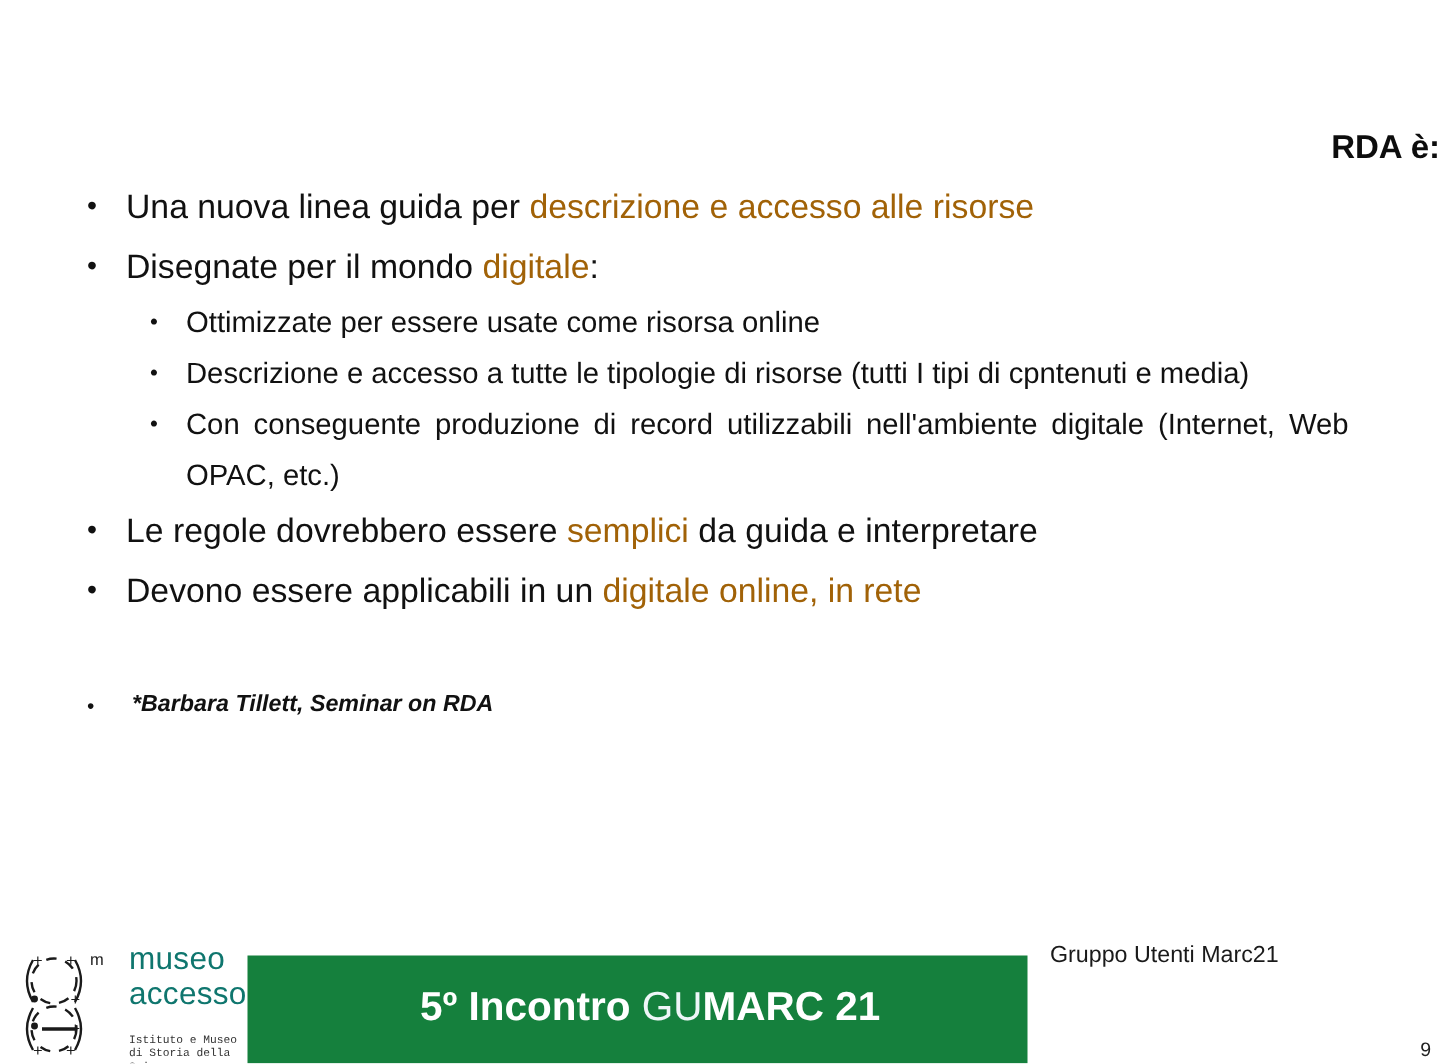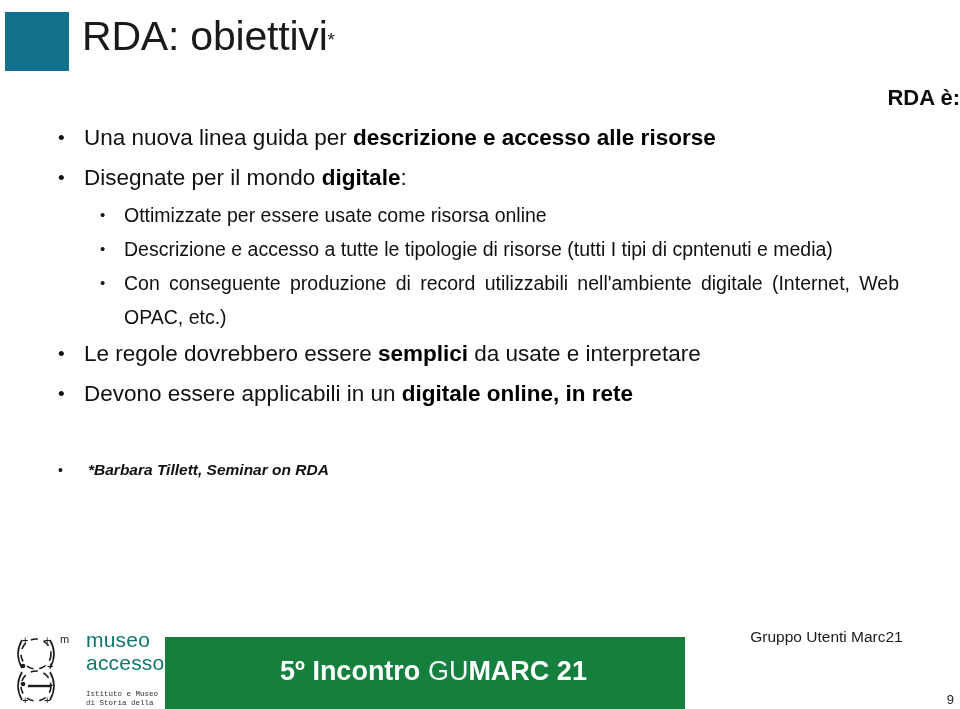--- a/index.html
+++ b/index.html
@@ -104,21 +104,21 @@
     padding-left: 24px;
     font-size: 19.5px;
     line-height: 34px;
   }
   .lvl2 > li.b > .bullet { font-size: 15px; }
 
   .justify > .txt { text-align: justify; }
   .w-just { width: 775px; }
   .w-wide { width: 800px; }
 
-  .em { color: #000000; font-weight: bold; }
+  .em { color: #a16207; font-weight: normal; }
 
   
   #footnote-list { margin-top: 44px; }
   #footnote-list > li.b {
     margin-left: 58px;
     padding-left: 30px;
     font-size: 15.5px;
     line-height: 24px;
     font-style: italic;
     font-weight: bold;
@@ -209,42 +209,38 @@
     color: #0b0b0b;
     white-space: nowrap;
     letter-spacing: -1px;
   }
   #gumarc-main .light { font-weight: 400; }
   #gumarc-main .heavy { font-weight: bold; }
   #gumarc-sub {
     font-size: 15.5px;
     line-height: 18px;
     color: #1a1a1a;
-    text-align: center;
+    text-align: left;
     padding-right: 2px;
     margin-top: -2px;
   }
   #page-number {
     position: absolute;
     right: 6px;
     bottom: 2px;
     font-size: 13px;
     line-height: 14px;
     color: #222222;
   }
 </style>
 </head>
 <body>
 
 <div id="slide">
 
-  <div id="title-row">
-    <div id="title-swatch"></div>
-    <div id="title-text"><span>RDA: obiettivi</span><span id="title-asterisk">*</span></div>
-  </div>
 
   <div id="body">
 
     <div class="subhead">RDA è:</div>
 
     <ul class="lvl lvl1">
       <li class="b">
         <span class="bullet">•</span>
         <span class="txt"><span>Una nuova linea guida per </span><span class="em">descrizione e accesso alle risorse</span></span>
       </li>
@@ -265,21 +261,21 @@
       </li>
       <li class="b justify">
         <span class="bullet">•</span>
         <span class="txt w-just">Con conseguente produzione di record utilizzabili nell'ambiente digitale (Internet, Web OPAC, etc.)</span>
       </li>
     </ul>
 
     <ul class="lvl lvl1">
       <li class="b">
         <span class="bullet">•</span>
-        <span class="txt"><span>Le regole dovrebbero essere </span><span class="em">semplici</span><span> da usate e interpretare</span></span>
+        <span class="txt"><span>Le regole dovrebbero essere </span><span class="em">semplici</span><span> da guida e interpretare</span></span>
       </li>
       <li class="b">
         <span class="bullet">•</span>
         <span class="txt"><span>Devono essere applicabili in un </span><span class="em">digitale online, in rete</span></span>
       </li>
     </ul>
 
     <ul class="lvl" id="footnote-list">
       <li class="b">
         <span class="bullet">•</span>

